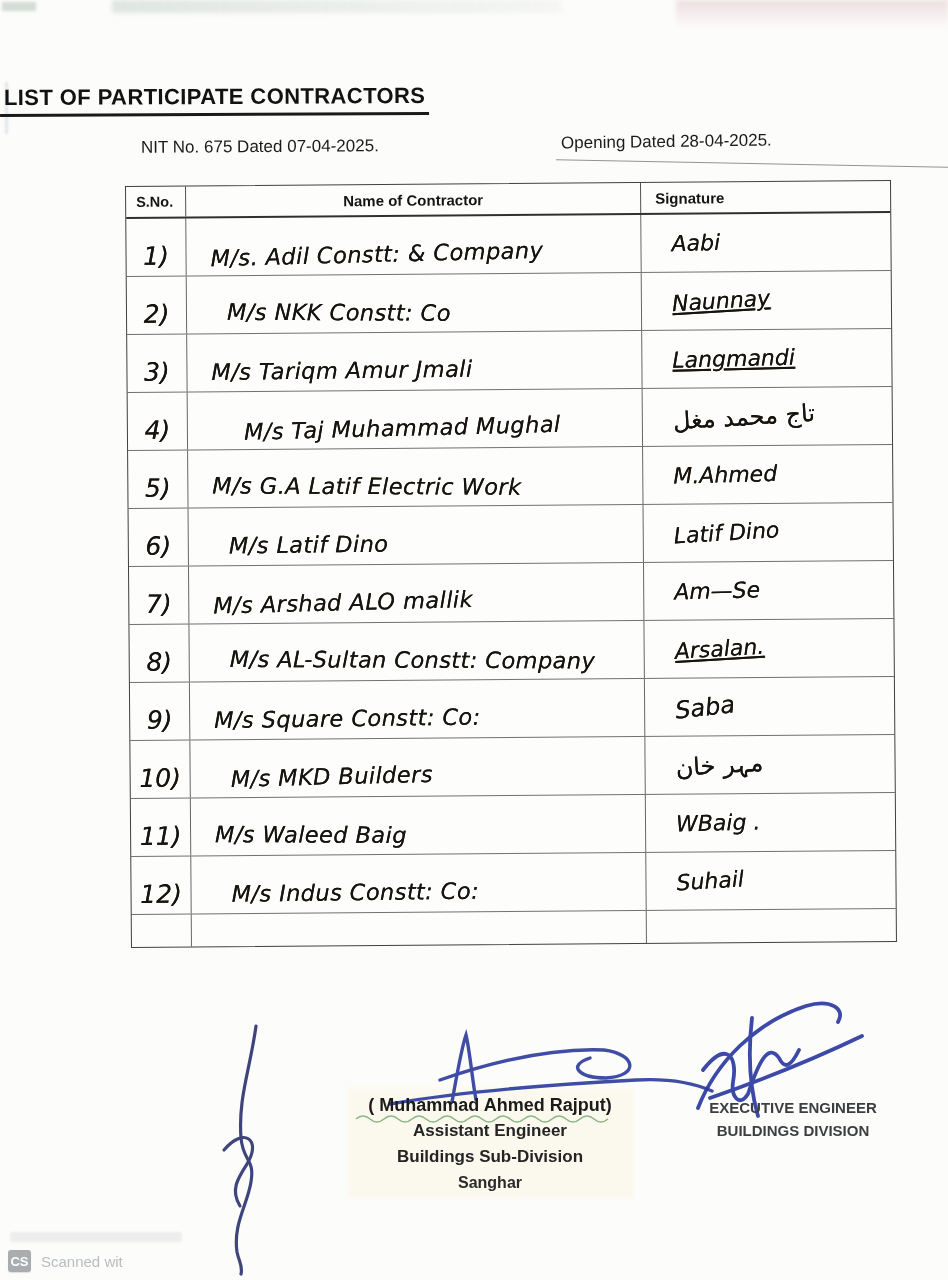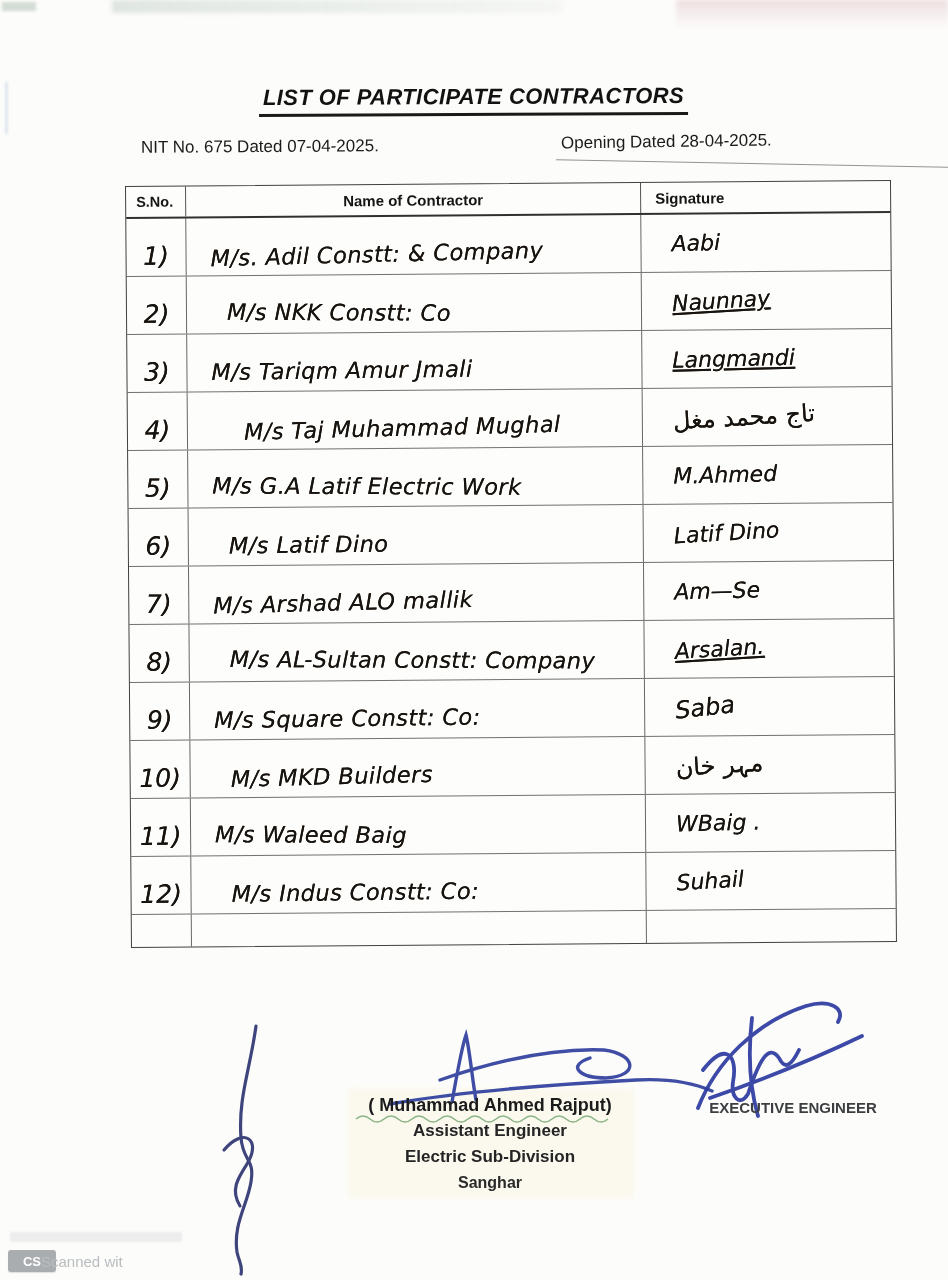--- a/index.html
+++ b/index.html
@@ -8,21 +8,21 @@
 
   
   .smudge-tl{position:absolute;left:112px;top:0;width:450px;height:13px;
     background:linear-gradient(90deg,rgba(140,165,150,.25),rgba(140,165,150,.06));filter:blur(2px);}
   .corner-dot{position:absolute;left:2px;top:2px;width:34px;height:9px;background:rgba(120,150,130,.30);filter:blur(1.5px);}
   .smudge-tr{position:absolute;left:676px;top:0;width:272px;height:28px;
     background:linear-gradient(180deg,rgba(205,150,160,.28),rgba(205,150,160,0));filter:blur(2px);}
   .edge-mark{position:absolute;left:5px;top:82px;width:3px;height:52px;background:rgba(120,160,200,.22);filter:blur(1px);}
 
   
-  .title-wrap{position:absolute;top:84px;left:0;right:0;text-align:center;font-style:italic;}
+  .title-wrap{position:absolute;top:84px;left:0;right:0;}
   .title{display:inline-block;font-size:22px;font-weight:bold;letter-spacing:.4px;color:#121212;
          border-bottom:3px solid #1a1a1a;padding:0 4px 3px 4px;transform:rotate(-0.3deg);}
   .nit-line{position:absolute;left:141px;top:137px;font-size:17px;font-weight:500;color:#1b1b1b;transform:rotate(-0.4deg);}
   .opening-line{position:absolute;left:561px;top:132px;font-size:17px;font-weight:500;color:#1b1b1b;transform:rotate(-0.8deg);}
   .opening-underline{position:absolute;left:556px;top:163px;width:392px;height:1.4px;background:rgba(90,90,90,.65);transform:rotate(1.1deg);}
 
   
   .table{position:absolute;left:125px;top:186px;width:764px;transform:rotate(-0.45deg);transform-origin:0 0;
          border:1.7px solid rgba(30,30,30,.85);background:rgba(255,255,255,.25);}
   .thead{display:grid;grid-template-columns:60px 455px 1fr;height:30px;border-bottom:2.4px solid rgba(25,25,25,.9);}
@@ -61,21 +61,21 @@
   .block-mid .l4{font-size:16px;color:#2a2a2a;}
   .block-right{left:648px;top:1096px;width:290px;color:#3c3e41;line-height:23px;}
   .block-right .l1{font-size:14.5px;color:#333538;}
   .block-right .l2,.block-right .l3,.block-right .l4{font-size:15px;}
   .mid-tint{position:absolute;left:348px;top:1088px;width:286px;height:110px;background:rgba(250,240,195,.22);filter:blur(2px);}
 
   .sig-overlay{position:absolute;left:0;top:0;pointer-events:none;}
 
   
   .faint-bar{position:absolute;left:10px;top:1232px;width:172px;height:10px;background:#ededee;border-radius:2px;filter:blur(1px);}
-  .cs-badge{position:absolute;left:8px;top:1250px;width:48px;height:22px;background:#a9adb0;border-radius:3px;
+  .cs-badge{position:absolute;left:8px;top:1250px;width:23px;height:22px;background:#a9adb0;border-radius:3px;
             color:#fff;font-weight:bold;font-size:13px;display:flex;align-items:center;justify-content:center;
             box-shadow:0 1px 1px rgba(0,0,0,.12);}
   .cs-text{position:absolute;left:41px;top:1253px;font-size:15px;color:#b9bdc0;}
 </style>
 </head>
 <body>
 
 <div class="page">
 
   <div class="smudge-tl"></div>
@@ -266,25 +266,26 @@
       <path d="M752,1018 C748,1052 750,1088 758,1116"></path>
       <path d="M710,1098 C762,1080 816,1058 862,1036"></path>
     </g>
     <path d="M356,1119 q7,-6 14,0 t14,0 t14,0 t14,0 t14,0 t14,0 t14,0 t14,0 t14,0 t14,0 t14,0 t14,0 t14,0 t14,0 t14,0 t14,0 t14,0 t14,0" fill="none" stroke="#2e7d32" stroke-width="1.6" opacity=".55"></path>
   </svg>
 
 
   <div class="block block-mid">
     <div class="l1">( Muhammad  Ahmed  Rajput)</div>
     <div class="l2">Assistant  Engineer</div>
-    <div class="l3">Electric  Sub-Division</div>
+    <div class="l3">Buildings  Sub-Division</div>
     <div class="l4">Sanghar</div>
   </div>
 
   <div class="block block-right">
     <div class="l2">EXECUTIVE ENGINEER</div>
+    <div class="l3">BUILDINGS DIVISION</div>
   </div>
 
   <div class="faint-bar"></div>
   <div class="cs-badge">CS</div>
   <div class="cs-text">Scanned wit</div>
 
 </div>
 
 </body></html>

